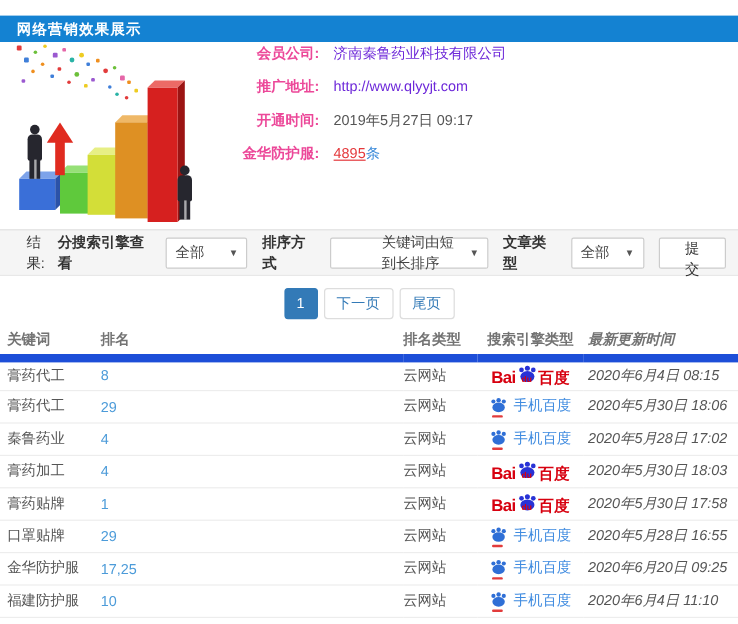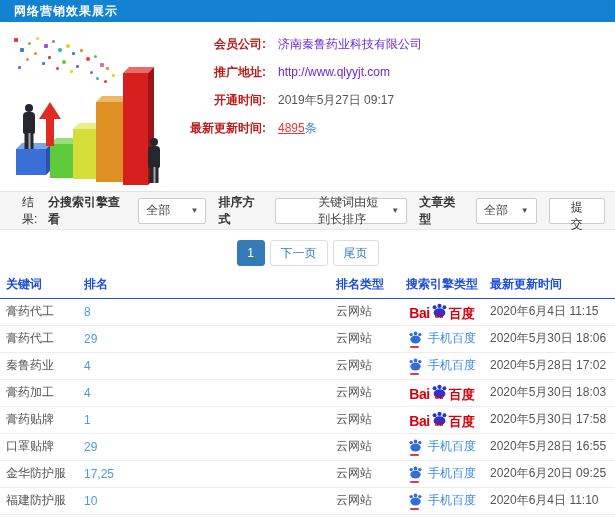--- a/index.html
+++ b/index.html
@@ -3,21 +3,21 @@
 <meta charset="utf-8">
 <style>
   * { margin:0; padding:0; box-sizing:border-box; }
   html,body { background:#fff; }
   .page {
     position:relative; width:615px; height:520px; overflow:hidden;
     background:#fff; font-family:"Liberation Sans","DejaVu Sans",sans-serif;
     font-size:12px; color:#333;
   }
   
-  .topbar { position:absolute; left:0; top:0; width:615px; height:22px;
+  .topbar { position:absolute; left:0; top:13px; width:615px; height:22px;
     background:#1482d2; display:flex; align-items:center; }
   .topbar .title { color:#fff; font-weight:bold; font-size:12px; margin-left:14px; letter-spacing:1px; }
 
   
   .clipart { position:absolute; left:6px; top:36px; width:165px; height:150px; }
   .bar { position:absolute; }
   .bar .face { position:absolute; left:0; bottom:0; width:100%; height:100%; background:var(--c); }
   .bar .top { position:absolute; left:3px; top:-6px; width:100%; height:6px;
     transform:skewX(-45deg); background:var(--t); }
   .bar .side { position:absolute; right:-6px; top:-3px; width:6px; height:100%;
@@ -39,21 +39,21 @@
   .person .legs { position:absolute; left:50%; transform:translateX(-50%); top:29px;
     width:9px; height:16px; background:#26262e; }
   .person .legs::after { content:""; position:absolute; left:3.5px; top:0; width:2px; height:100%; background:#fff; opacity:.6; }
   .p1 { left:16px; bottom:37px; width:14px; height:45px; }
   .p2 { right:10px; bottom:2px; width:14px; height:46px; }
   .confetti-dot { position:absolute; }
 
   
   .info { position:absolute; left:170px; top:30px; width:420px; }
   .info-row { display:flex; align-items:center; height:28px; }
-  .info-label { width:96px; text-align:right; color:#b91c1c; font-weight:bold; }
+  .info-label { width:96px; text-align:right; color:#ec4899; font-weight:bold; }
   .info-value { margin-left:12px; color:#555; }
   .info-value.link { color:#6d28d9; }
   .count-red { color:#e4393c;text-decoration:underline; }
   .count-unit { color:#3f8ddb; }
 
   
   .results-bar { position:absolute; left:0; top:191px; width:615px; height:39px;
     background:#f5f5f5; border-top:1px solid #e2e2e2; border-bottom:1px solid #e8e8e8;
     display:flex; align-items:center; }
   .results-label { margin-left:22px; color:#333; }
@@ -72,28 +72,28 @@
     display:flex; justify-content:center; align-items:center; gap:5px; }
   .page-btn { min-width:28px; height:26px; line-height:24px; text-align:center;
     padding:0 10px; border:1px solid #ddd; border-radius:3px; background:#fff;
     color:#337ab7; cursor:pointer; }
   .page-btn.active { background:#337ab7; border-color:#337ab7; color:#fff; padding:0; width:28px; }
 
   
   .tbl-wrap { position:absolute; left:0; top:272px; width:615px; }
   table { width:615px; border-collapse:collapse; table-layout:fixed; font-size:12px; }
   col.c1{width:80px;} col.c2{width:256px;} col.c3{width:62px;} col.c4{width:88px;} col.c5{width:129px;}
-  th { height:26px; text-align:left; font-weight:bold; color:#1d4ed8; border-bottom:1px solid #1d4ed8;margin-left:28px; }
+  th { height:26px; text-align:left; font-weight:bold; color:#737373; border-bottom:7px solid #1d4ed8;margin-left:28px; }
   td { height:27px; color:#555; border-top:1px solid #ededed; }
   tbody tr:first-child td { border-top:none; }
   th:first-child, td:first-child { padding-left:6px; }
   th:nth-child(2), td:nth-child(2) { padding-left:4px; }
   th:nth-child(4) { text-align:center; }
   td:nth-child(4) { text-align:center; }
-  th:last-child, td:last-child { padding-left:4px; }
+  th:last-child, td:last-child { padding-left:4px;font-style:italic; }
   .rank-link { color:#4c9bd9; cursor:pointer; }
   
   .bd-pc { display:inline-flex; align-items:flex-end; gap:1px; line-height:1; }
   .bd-bai { color:#d7000f; font-weight:bold; font-size:14px; letter-spacing:-0.5px; }
   .bd-cn { color:#d7000f; font-weight:bold; font-size:13px; }
   .paw { width:17px; height:15px; fill:#2832d6; }
   .bd-paw-wrap { position:relative; display:inline-block; }
   .bd-du { position:absolute; left:4px; bottom:1px; font-size:7px; font-weight:bold;
     color:#d7000f; font-style:normal; }
   .bd-mobile { display:inline-flex; align-items:center; gap:5px; line-height:1; }
@@ -190,21 +190,21 @@
     </div>
     <div class="info-row">
       <span class="info-label">推广地址:</span>
       <span class="info-value link">http://www.qlyyjt.com</span>
     </div>
     <div class="info-row">
       <span class="info-label">开通时间:</span>
       <span class="info-value">2019年5月27日 09:17</span>
     </div>
     <div class="info-row">
-      <span class="info-label">最新更新时间:</span>
+      <span class="info-label">金华防护服:</span>
       <span class="info-value"><span class="count-red">4895</span><span class="count-unit">条</span></span>
     </div>
   </div>
 
   <div class="results-bar">
     <span class="results-label">结果:</span>
     <div class="filters">
       <span class="filter-label">分搜索引擎查看</span>
       <span class="sel sel-engine">
         <span>全部</span>
@@ -256,21 +256,21 @@
       <td><span class="bd-pc">
                 <span class="bd-bai">Bai</span>
                 <span class="bd-paw-wrap"><svg class="paw" viewBox="0 0 26 22">
                     <circle cx="5.5" cy="6" r="3"></circle>
                     <circle cx="13" cy="4" r="3.2"></circle>
                     <circle cx="20.5" cy="6" r="3"></circle>
                     <ellipse cx="13" cy="14.5" rx="9" ry="7"></ellipse>
                   </svg><i class="bd-du">du</i></span>
                 <span class="bd-cn">百度</span>
               </span></td>
-      <td>2020年6月4日 11:15</td>
+      <td>2020年6月4日 08:15</td>
     </tr>
           <tr>
       <td>膏药代工</td>
       <td><span class="rank-link">29</span></td>
       <td>云网站</td>
       <td><span class="bd-mobile">
                 <span class="m-paw-wrap"><svg class="paw" viewBox="0 0 26 22">
                     <circle cx="5.5" cy="6" r="3"></circle>
                     <circle cx="13" cy="4" r="3.2"></circle>
                     <circle cx="20.5" cy="6" r="3"></circle>

